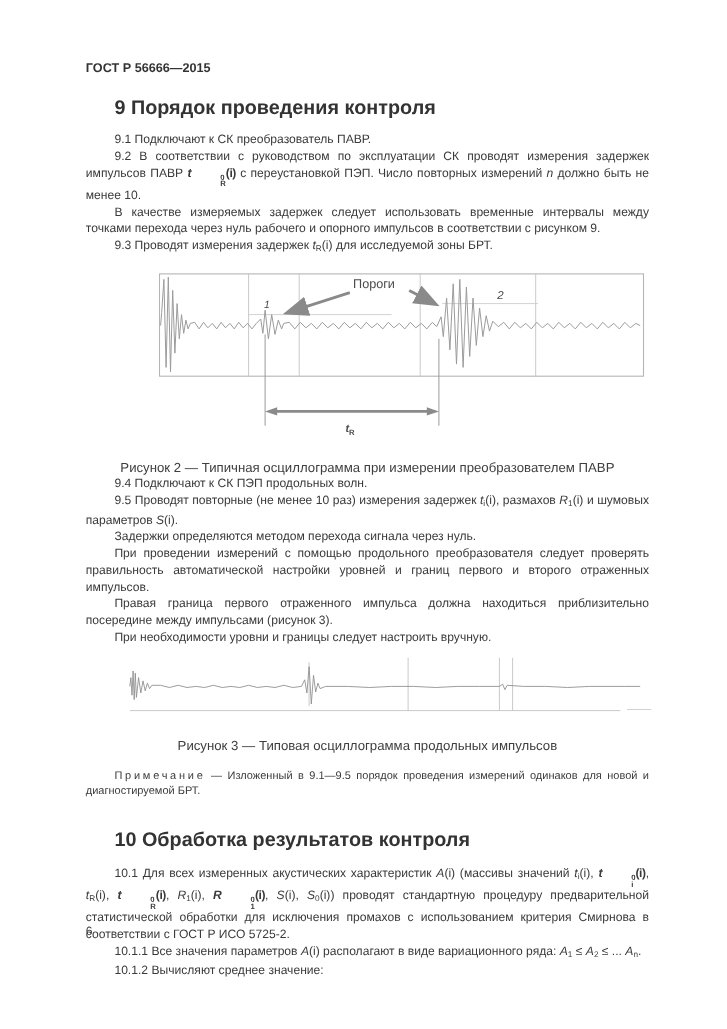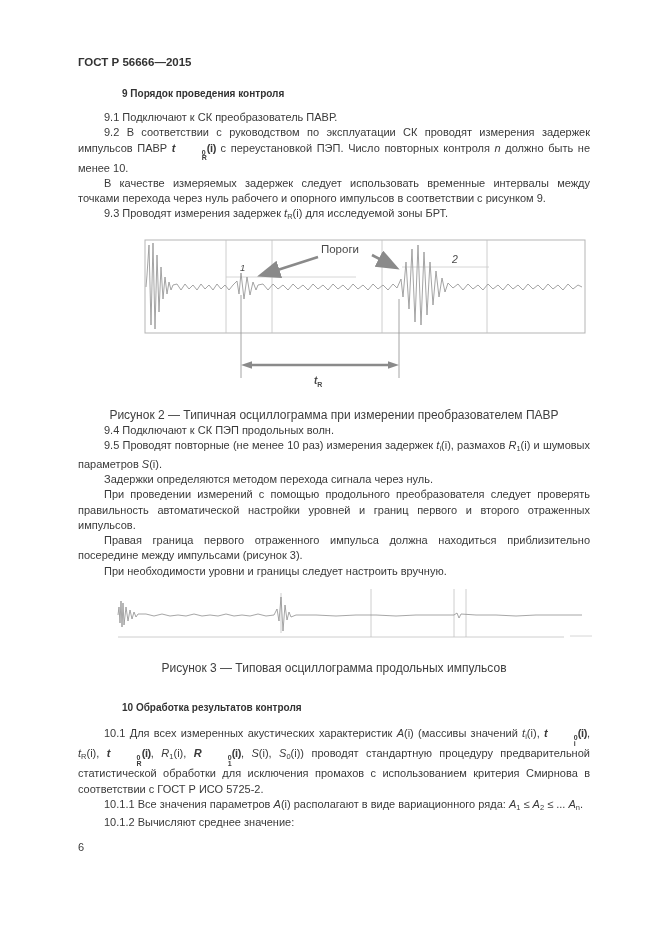--- a/index.html
+++ b/index.html
@@ -1,19 +1,19 @@
 <!DOCTYPE html>
 <html><head>
 <meta charset="utf-8">
 <style>
   html,body{margin:0;padding:0;width:661px;height:935px;background:#ffffff;overflow:hidden;}
   body{font-family:"Liberation Sans","DejaVu Sans",sans-serif;color:#3a3a3a;}
   .page{position:relative;width:661px;height:935px;box-sizing:border-box;padding:56px 71px 0 78px;border-radius:19px;}
   .docnum{font-size:11.5px;font-weight:bold;color:#333;}
-  h2.sec{font-size:10px;font-weight:bold;color:#333;margin:20px 0 11px 44px;}
+  h2.sec{font-size:18px;font-weight:bold;color:#333;margin:20px 0 11px 26px;}
   p{font-size:11px;line-height:15.3px;margin:0;text-align:justify;}
   p.ind{text-indent:26px;}
   i{font-style:italic;}
   
   .fm{white-space:nowrap;}
   .fm .vb{font-style:italic;}
   .fm sub,.fm sup,.term sub{font-size:7.5px;}
   .fm sub,.term sub{vertical-align:-2px;}
   .fm .ss{display:inline-flex;flex-direction:column;line-height:5.5px;font-size:7px;vertical-align:-3px;margin:0 0.5px;font-weight:bold;}
   .fm.dense{font-weight:bold;letter-spacing:-0.4px;}
@@ -44,21 +44,21 @@
 
   <div class="docnum">ГОСТ Р 56666—2015</div>
 
   <h2 class="sec">9 Порядок проведения контроля</h2>
 
   <p class="ind"><span>9.1 Подключают к СК преобразователь ПАВР.</span></p>
 
   <p class="ind"><span>9.2 В соответствии с руководством по эксплуатации СК проводят измерения задержек импульсов ПАВР </span><span class="fm dense"><i class="vb">t</i><span class="ss">
           <span>0</span>
           <span>R</span>
-        </span><span class="ar">(i)</span></span><span> с переустановкой ПЭП. Число повторных контроля </span><i>n</i><span> должно быть не менее 10.</span></p>
+        </span><span class="ar">(i)</span></span><span> с переустановкой ПЭП. Число повторных измерений </span><i>n</i><span> должно быть не менее 10.</span></p>
 
   <p class="ind"><span>В качестве измеряемых задержек следует использовать временные интервалы между точками перехода через нуль рабочего и опорного импульсов в соответствии с рисунком 9.</span></p>
 
   <p class="ind"><span>9.3 Проводят измерения задержек </span><span class="fm"><i class="vb">t</i><sub>R</sub><span class="ar">(i)</span></span><span> для исследуемой зоны БРТ.</span></p>
 
   <div class="figwrap2">
     <svg width="446" height="152" viewBox="0 0 446 152">
       <defs>
         <marker id="ah" markerWidth="9" markerHeight="8" refX="7" refY="3.5" orient="auto">
           <path d="M0,0 L9,3.5 L0,7 z" fill="#8a8a8a"></path>
@@ -104,20 +104,21 @@
       <line class="grid" x1="338" y1="2" x2="338" y2="50"></line>
       <line class="grid" x1="350" y1="2" x2="350" y2="50"></line>
       <path class="wave3" d="M2,28 L3,20 L4,36 L5,14 L6,40 L7,16 L8,38 L10,20 L12,34 L14,23 L16,32 L18,25 L20,30 L22,27 L30,27 L38,29 L46,27 L54,29 L62,28 L70,29 L78,27 L86,29 L94,28 L102,29 L110,27 L118,29 L126,28 L134,29 L142,27 L150,29 L158,28 L161,22 L163,34 L165,10 L167,44 L169,18 L171,33 L173,25 L175,30 L180,28 L200,28 L220,29 L240,28 L260,28 L280,29 L300,28 L320,28 L338,28 L341,26 L343,31 L345,27 L360,28 L380,28 L400,29 L420,28 L452,28 L466,28"></path>
       <line class="grid" x1="2" y1="50" x2="448" y2="50"></line>
       <line class="thr" x1="454" y1="49" x2="476" y2="49"></line>
     </svg>
   </div>
 
   <p class="figcaption" style="margin-top:12px">Рисунок 3 — Типовая осциллограмма продольных импульсов</p>
 
+  <p class="note ind"><span class="spaced">Примечание</span><span> — Изложенный в 9.1—9.5 порядок проведения измерений одинаков для новой и диагностируемой БРТ.</span></p>
 
   <h2 class="sec" style="margin-top:26px;margin-bottom:13px">10 Обработка результатов контроля</h2>
 
   <p class="ind"><span>10.1 Для всех измеренных акустических характеристик </span><span class="fm"><i class="vb">A</i><span class="ar">(i)</span></span><span> (массивы значений </span><span class="fm"><i class="vb">t</i><sub>i</sub><span class="ar">(i)</span></span><span>, </span><span class="fm dense"><i class="vb">t</i><span class="ss">
           <span>0</span>
           <span>i</span>
         </span><span class="ar">(i)</span></span><span>, </span><span class="fm"><i class="vb">t</i><sub>R</sub><span class="ar">(i)</span></span><span>, </span><span class="fm dense"><i class="vb">t</i><span class="ss">
           <span>0</span>
           <span>R</span>
         </span><span class="ar">(i)</span></span><span>, </span><span class="fm"><i class="vb">R</i><sub>1</sub><span class="ar">(i)</span></span><span>, </span><span class="fm dense"><i class="vb">R</i><span class="ss">

